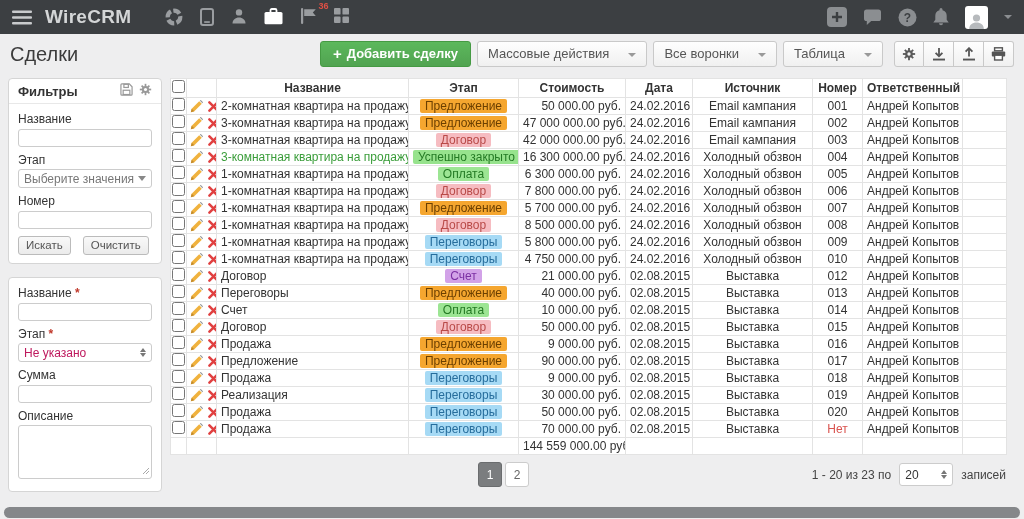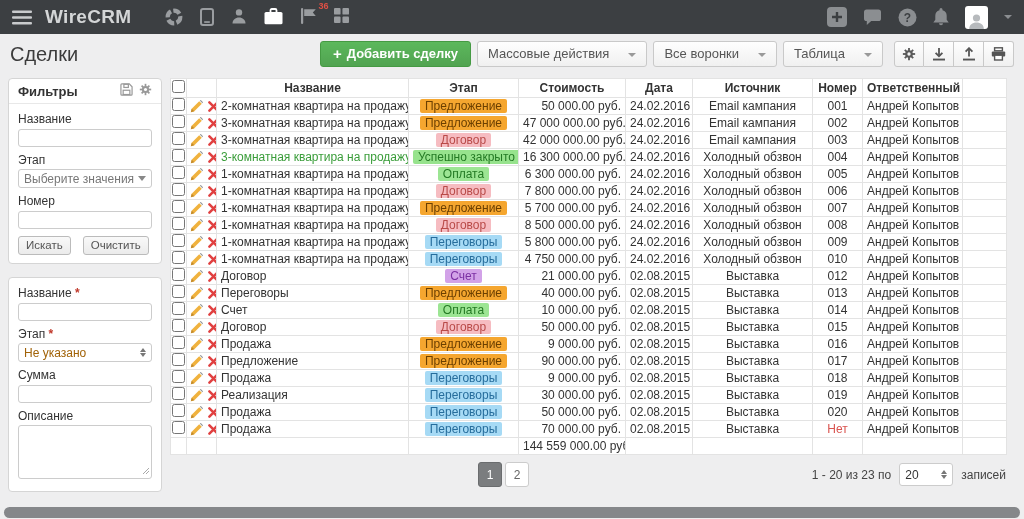--- a/index.html
+++ b/index.html
@@ -301,21 +301,21 @@
           </div>
         </div>
       </div>
 
       <div class="panel">
         <div class="panel-b">
           <label class="flabel"><span>Название</span> <span class="req">*</span></label>
           <input class="inp" type="text" style="">
           <label class="flabel"><span>Этап</span> <span class="req">*</span></label>
           <div class="sel">
-            <span style="color:#a16207;">Не указано</span>
+            <span style="color:#be185d;">Не указано</span>
             <span class="updown">
                 <i class="tri-up"></i>
                 <i class="tri-dn"></i>
               </span>
           </div>
           <label class="flabel">Сумма</label>
           <input class="inp" type="text" style="">
           <label class="flabel">Описание</label>
           <div class="ta-wrap">
             <textarea class="qa-textarea" style=""></textarea>

